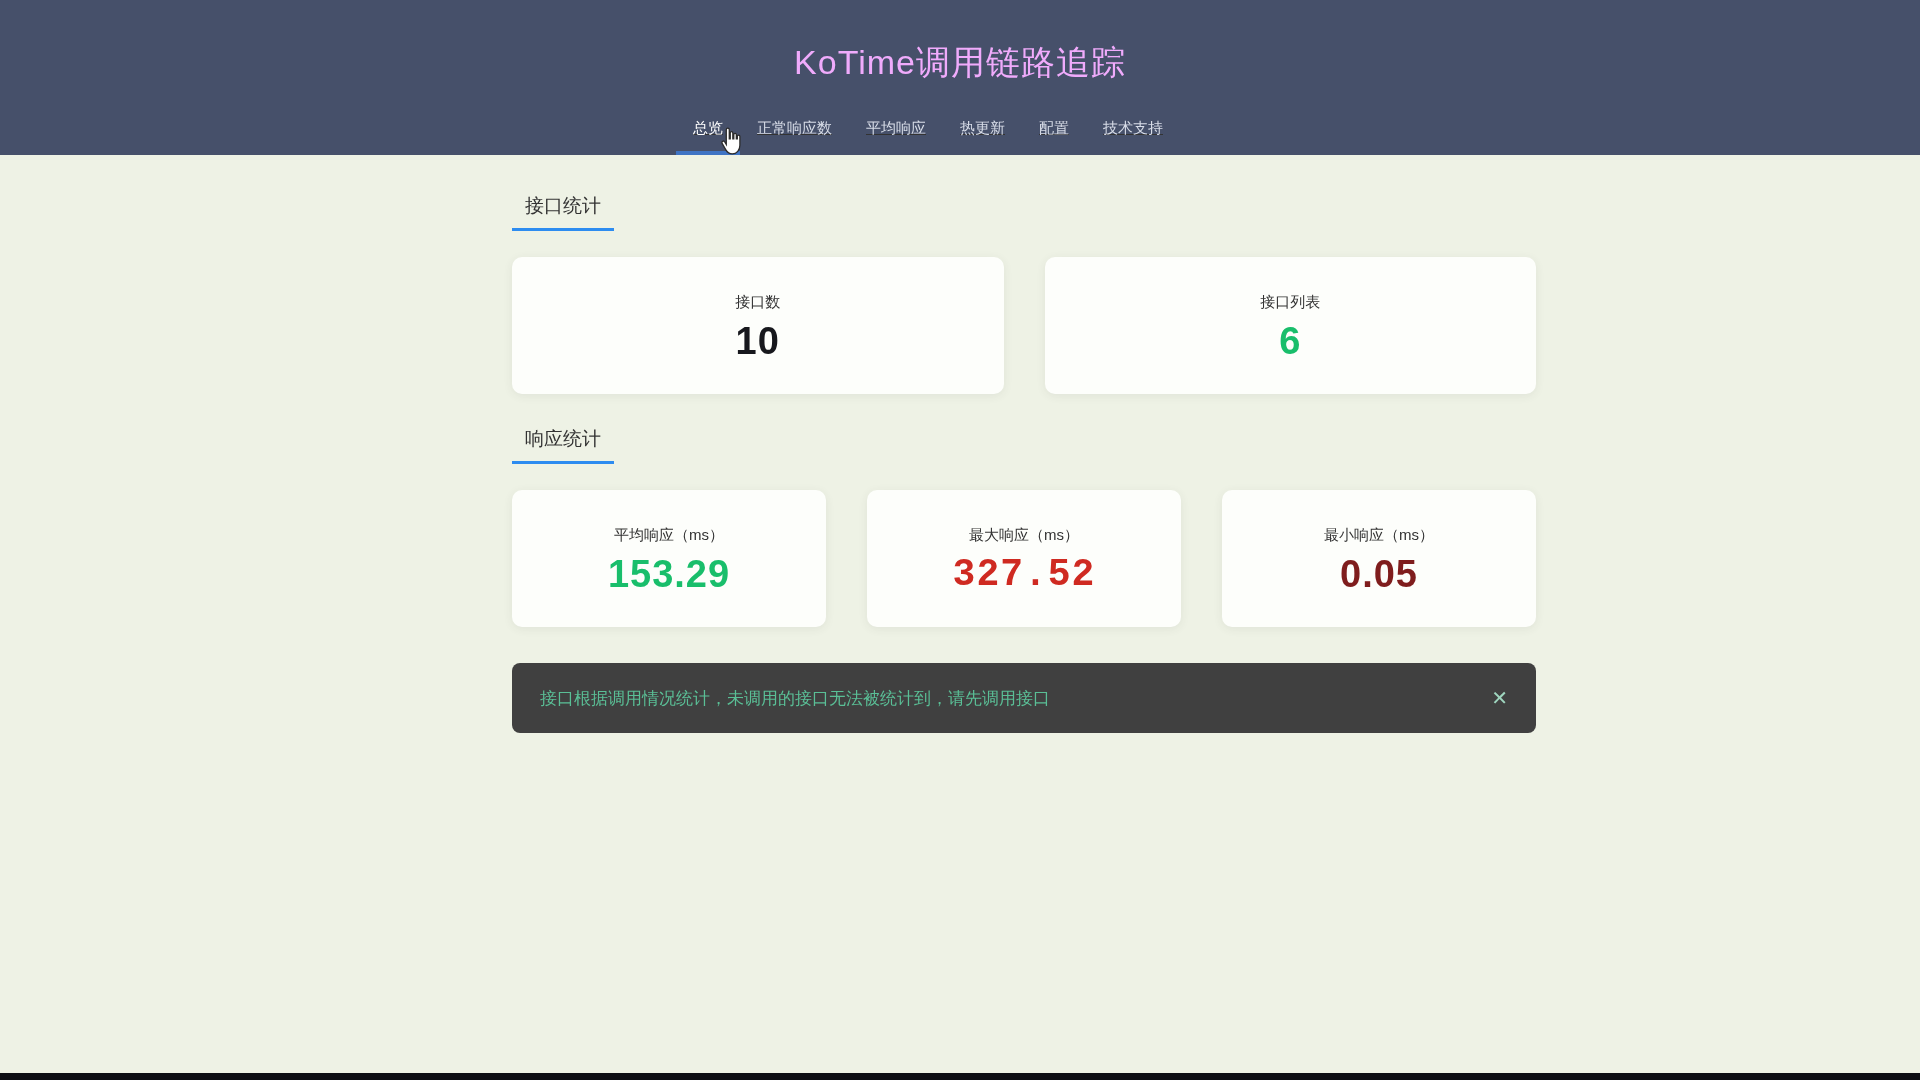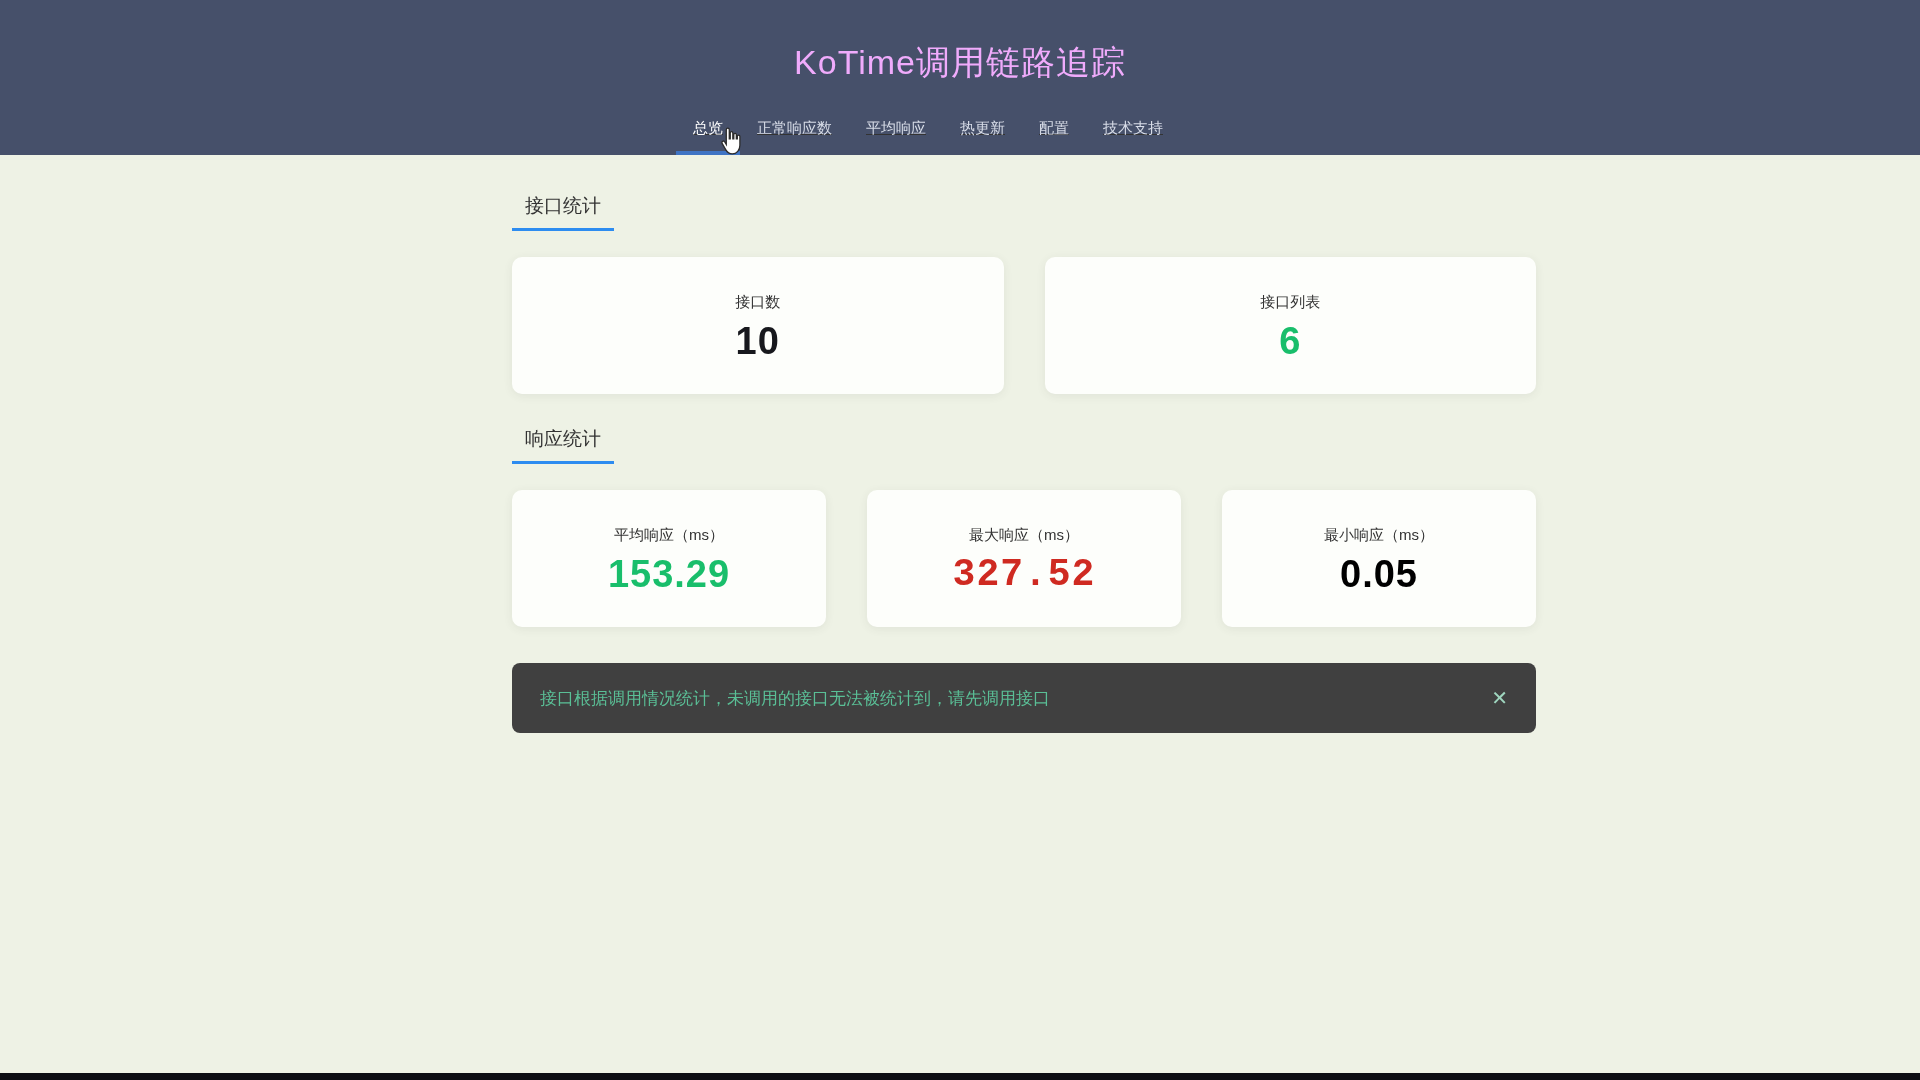--- a/index.html
+++ b/index.html
@@ -168,21 +168,21 @@
       <div class="card">
         <div class="card-label">平均响应（ms）</div>
         <div class="card-value" style="color: rgb(25, 190, 107);">153.29</div>
       </div>
       <div class="card">
         <div class="card-label">最大响应（ms）</div>
         <div class="card-value" style="color: rgb(207, 42, 33); font-family: Liberation Mono, monospace;">327.52</div>
       </div>
       <div class="card">
         <div class="card-label">最小响应（ms）</div>
-        <div class="card-value" style="color: #000000;">0.05</div>
+        <div class="card-value" style="color: #7f1d1d;">0.05</div>
       </div>
     </div>
   </div>
 
   <div class="alert">
     <span>接口根据调用情况统计，未调用的接口无法被统计到，请先调用接口</span>
     <button class="alert-close">✕</button>
   </div>
 
 </main>

